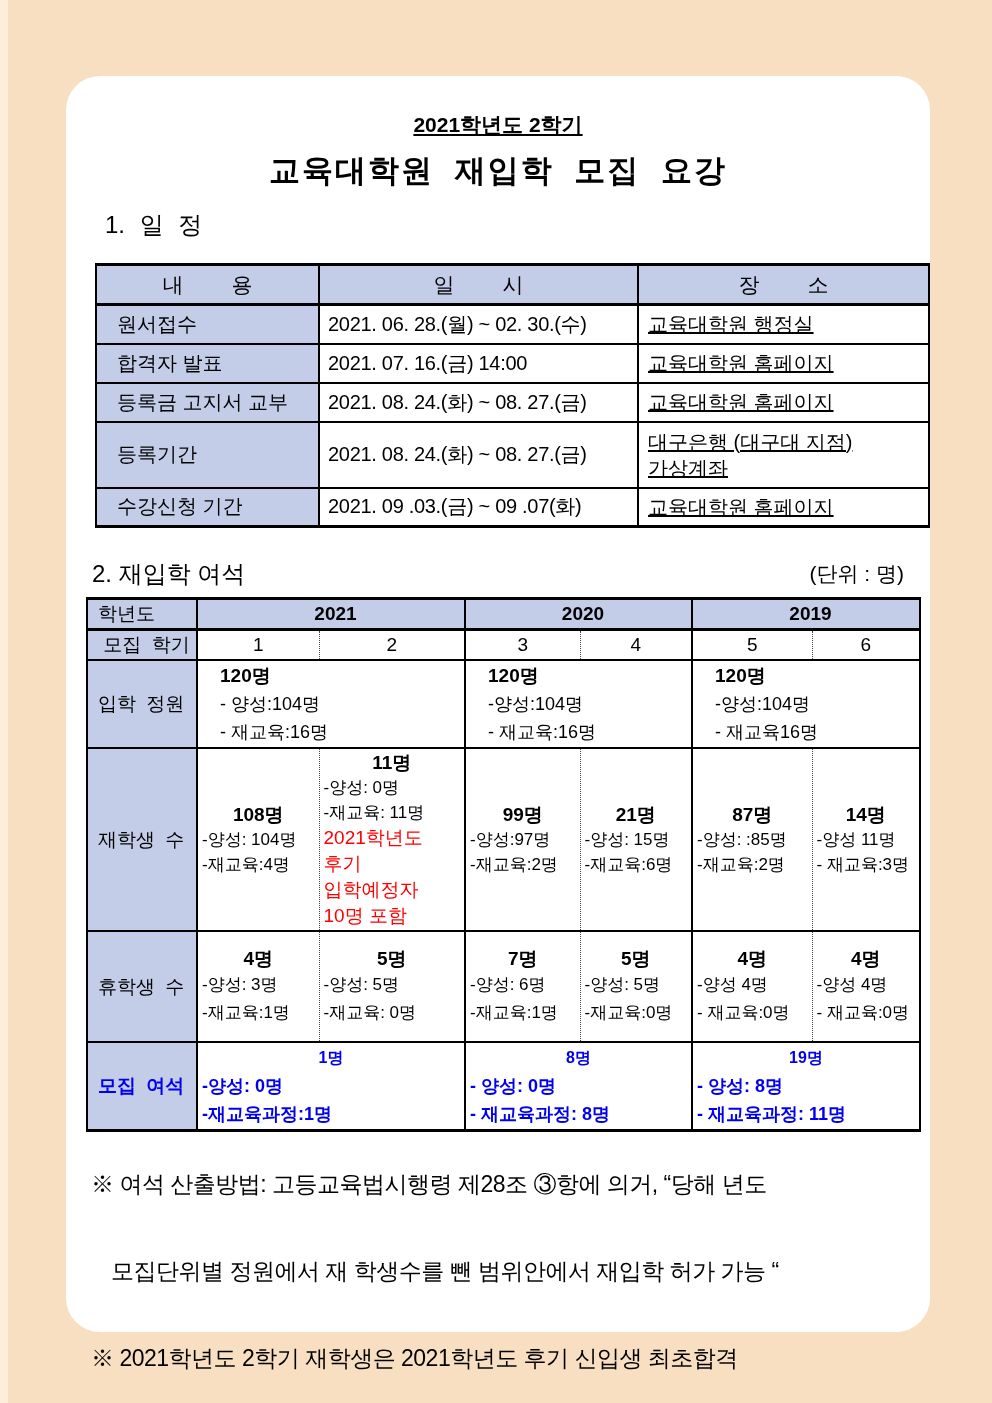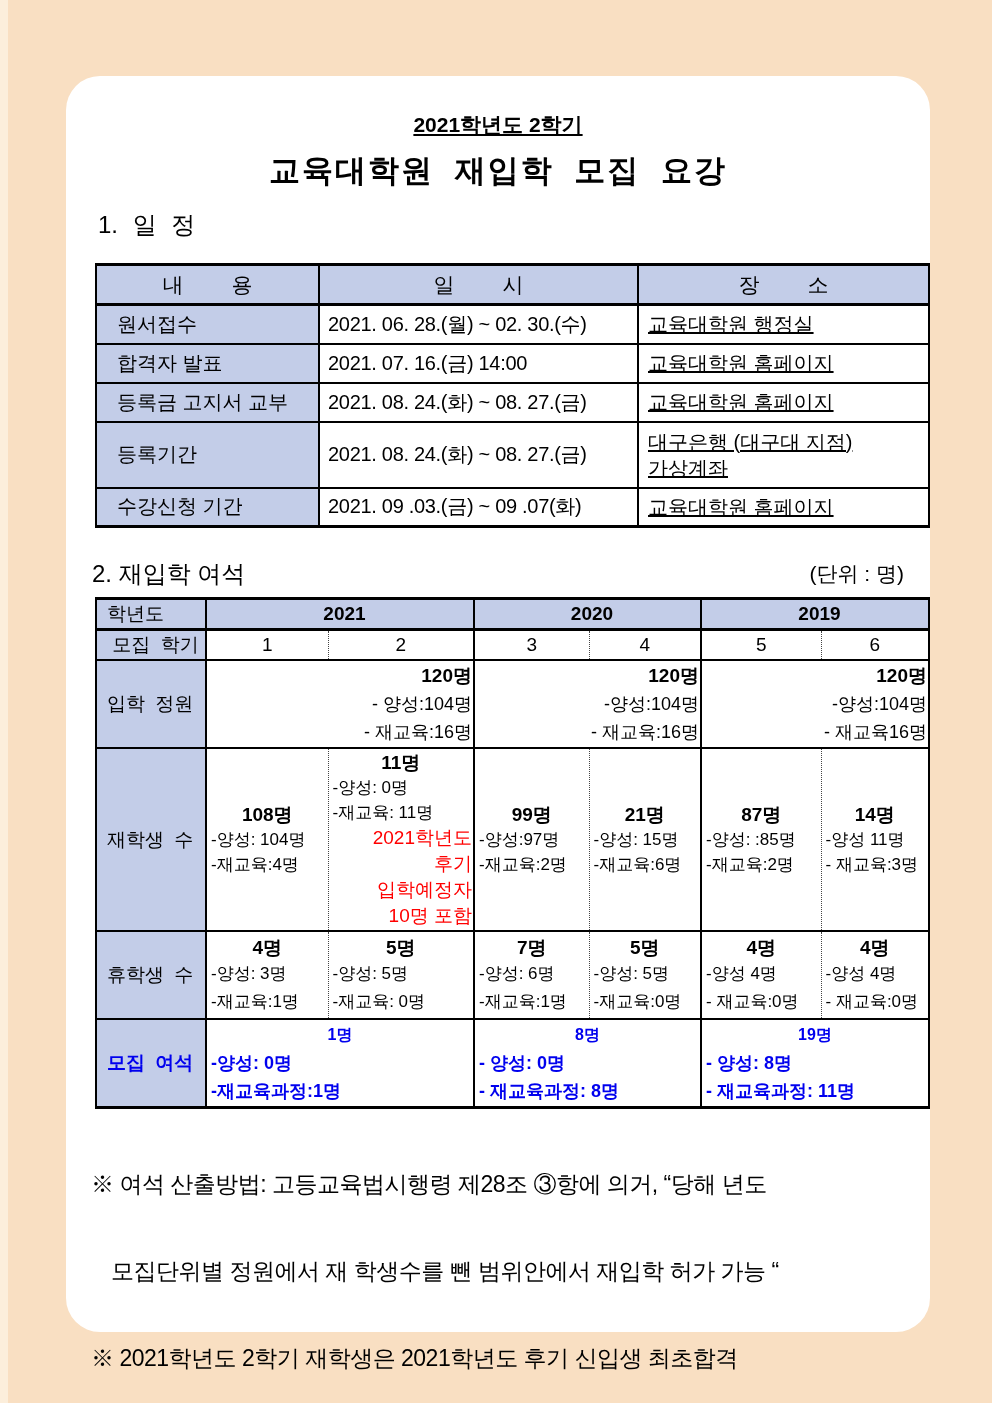--- a/index.html
+++ b/index.html
@@ -11,21 +11,21 @@
   }
   .edge-strip{position:absolute;left:0;top:0;width:8px;height:1403px;background:#fceedb;}
   .sheet{
     position:absolute;left:66px;top:76px;width:864px;height:1256px;
     background:#ffffff;border-radius:34px;
   }
   .subtitle{position:absolute;top:35px;left:0;width:100%;text-align:center;
     font-size:21px;font-weight:bold;text-decoration:underline;}
   .title{position:absolute;top:74px;left:0;width:100%;text-align:center;
     font-size:31px;font-weight:bold;letter-spacing:2px;word-spacing:10px;}
-  .h1{position:absolute;top:133px;left:32px;font-size:24px;word-spacing:8px;}
+  .h1{position:absolute;top:133px;left:39px;font-size:24px;word-spacing:8px;}
 
   table{border-collapse:collapse;table-layout:fixed;}
   td,th{box-sizing:border-box;overflow:hidden;}
 
   
   .t1{position:absolute;left:29px;top:187px;width:833px;
       border:2px solid #000;border-top:3px solid #000;border-bottom:3px solid #000;}
   .t1 th{
     background:#c3cde8;height:40px;font-weight:normal;font-size:21px;
     border-bottom:3px solid #000;border-left:2px solid #000;
@@ -39,40 +39,40 @@
   .t1 .lbl{background:#c3cde8;padding-left:20px;}
   .t1 .dt{padding-left:8px;letter-spacing:-0.3px;}
   .t1 .pl{padding-left:9px;white-space:pre-line;line-height:26px;text-decoration:underline;}
   .t1 .tall td{height:66px;}
 
   
   .h2row{position:absolute;top:482px;left:26px;width:812px;font-size:24px;}
   .h2row .unit{position:absolute;right:0;top:2px;font-size:21px;}
 
   
-  .t2{position:absolute;left:29px;top:521px;width:833px;
+  .t2{position:absolute;left:20px;top:521px;width:833px;
       border:2px solid #000;border-top:3px solid #000;border-bottom:3px solid #000;}
   .t2 td{border-bottom:2px solid #000;vertical-align:middle;font-size:19px;}
   .t2 tr:last-child td{border-bottom:none;}
   .t2 .lbl{background:#c3cde8;padding-left:10px;word-spacing:5px;text-align:left;}
   .t2 .g{border-left:2px solid #000;}
   .t2 .dot{border-left:1px dotted #444;}
   .t2 .r-year td{height:30px;border-bottom:3px solid #000;text-align:center;}
   .t2 .r-year .yr{font-weight:bold;}
   .t2 .r-year .lbl{text-align:left;}
   .t2 .r-sem td{height:27px;text-align:center;}
   .t2 .r-quota td{height:84px;}
-  .t2 .r-quota .qline{text-align:right;line-height:28px;font-size:18px;}
+  .t2 .r-quota .qline{text-align:left;line-height:28px;font-size:18px;margin-left:21px;}
   .t2 .r-quota .qline.first{font-weight:bold;font-size:19px;}
   .t2 .r-enr td{height:180px;}
-  .t2 .r-leave td{height:88px;}
+  .t2 .r-leave td{height:111px;}
   .t2 .big{font-weight:bold;text-align:center;font-size:19px;line-height:25px;}
   .t2 .det{text-align:left;padding-left:3px;font-size:17px;line-height:25px;white-space:nowrap;}
   .t2 .r-leave .det{line-height:28px;}
-  .t2 .red{color:#ff0000;text-align:right;padding-left:3px;font-size:19px;line-height:26px;white-space:nowrap;}
+  .t2 .red{color:#ff0000;text-align:left;padding-left:3px;font-size:19px;line-height:26px;white-space:nowrap;}
   .t2 .r-vac td{height:84px;color:#0000ee;font-weight:bold;}
   .t2 .r-vac .big{font-size:16px;line-height:28px;}
   .t2 .r-vac .det{font-size:18px;line-height:28px;font-weight:bold;}
   .t2 .r-vac .lbl{color:#0000ee;}
 
   
   .notes{position:absolute;left:25px;top:1036px;font-size:23px;line-height:29px;
     letter-spacing:-0.5px;white-space:pre;}
   .notes .cont1{padding-left:20px;}
 </style>

